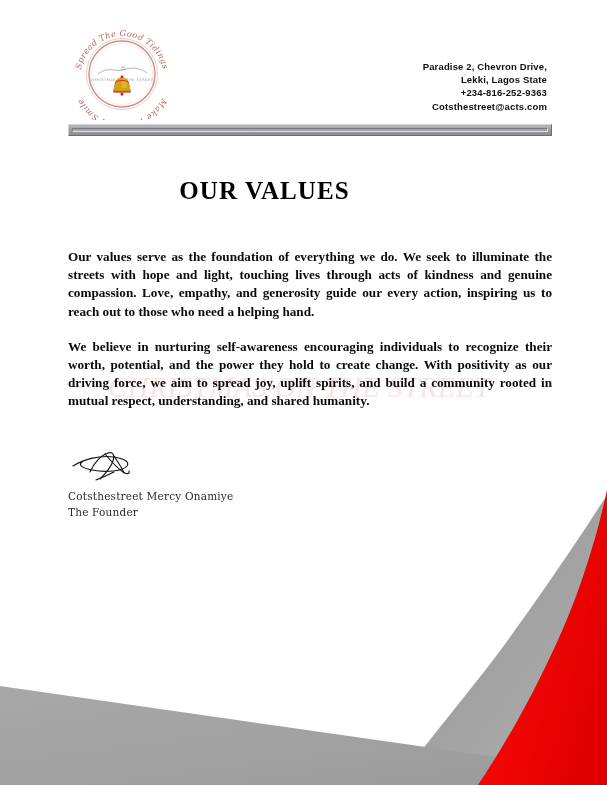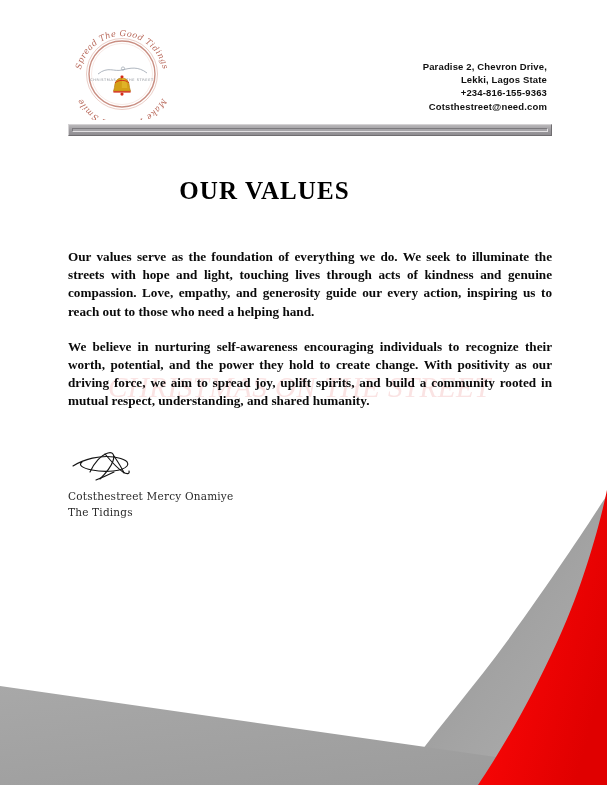--- a/index.html
+++ b/index.html
@@ -235,22 +235,22 @@
           <path d="M -8.6,7.2 L 8.6,7.2 L 8.6,8.6 L -8.6,8.6 Z" fill="#d42a18"></path>
           <circle cx="0" cy="10.1" r="1.6" fill="#d42a18"></circle>
           <path d="M -7,-1 C -4,-4.5 4,-4.5 7,-1" fill="none" stroke="#d42a18" stroke-width="0.9"></path>
         </g>
       </svg>
     </div>
 
     <div class="address-block">
       <div>Paradise 2, Chevron Drive,</div>
       <div>Lekki, Lagos  State</div>
-      <div>+234-816-155-9363</div>
-      <div>Cotsthestreet@need.com</div>
+      <div>+234-816-252-9363</div>
+      <div>Cotsthestreet@acts.com</div>
     </div>
   </header>
 
   <div class="rule-3d"></div>
 
   <main class="content">
 
     <h1 class="doc-title">OUR VALUES</h1>
 
     <div class="body-text">
@@ -262,17 +262,17 @@
       <svg class="sig-mark" width="70" height="34" viewBox="0 0 70 34" aria-hidden="true">
         <g fill="none" stroke="#141414" stroke-width="1.15" stroke-linecap="round" stroke-linejoin="round">
           <path d="M 3,16 C 14,9 30,5 44,7 C 54,8.5 60,12 57,16 C 53,21 36,23 22,20 C 12,18 8,15 12,12"></path>
           <path d="M 20,22 C 24,13 31,5 38,3 C 43,1.6 45,5 43,11 C 41,17 35,24 30,29"></path>
           <path d="M 35,4 C 40,10 47,18 53,22 C 57,24.6 60,24 59,21"></path>
           <path d="M 26,30 C 31,28 38,25 44,22"></path>
           <path d="M 44,6 C 48,12 52,18 54,23"></path>
         </g>
       </svg>
       <div class="sig-name">Cotsthestreet Mercy Onamiye</div>
-      <div class="sig-role">The Tidings</div>
+      <div class="sig-role">The Founder</div>
     </div>
 
   </main>
 </div>
 
 </body></html>

